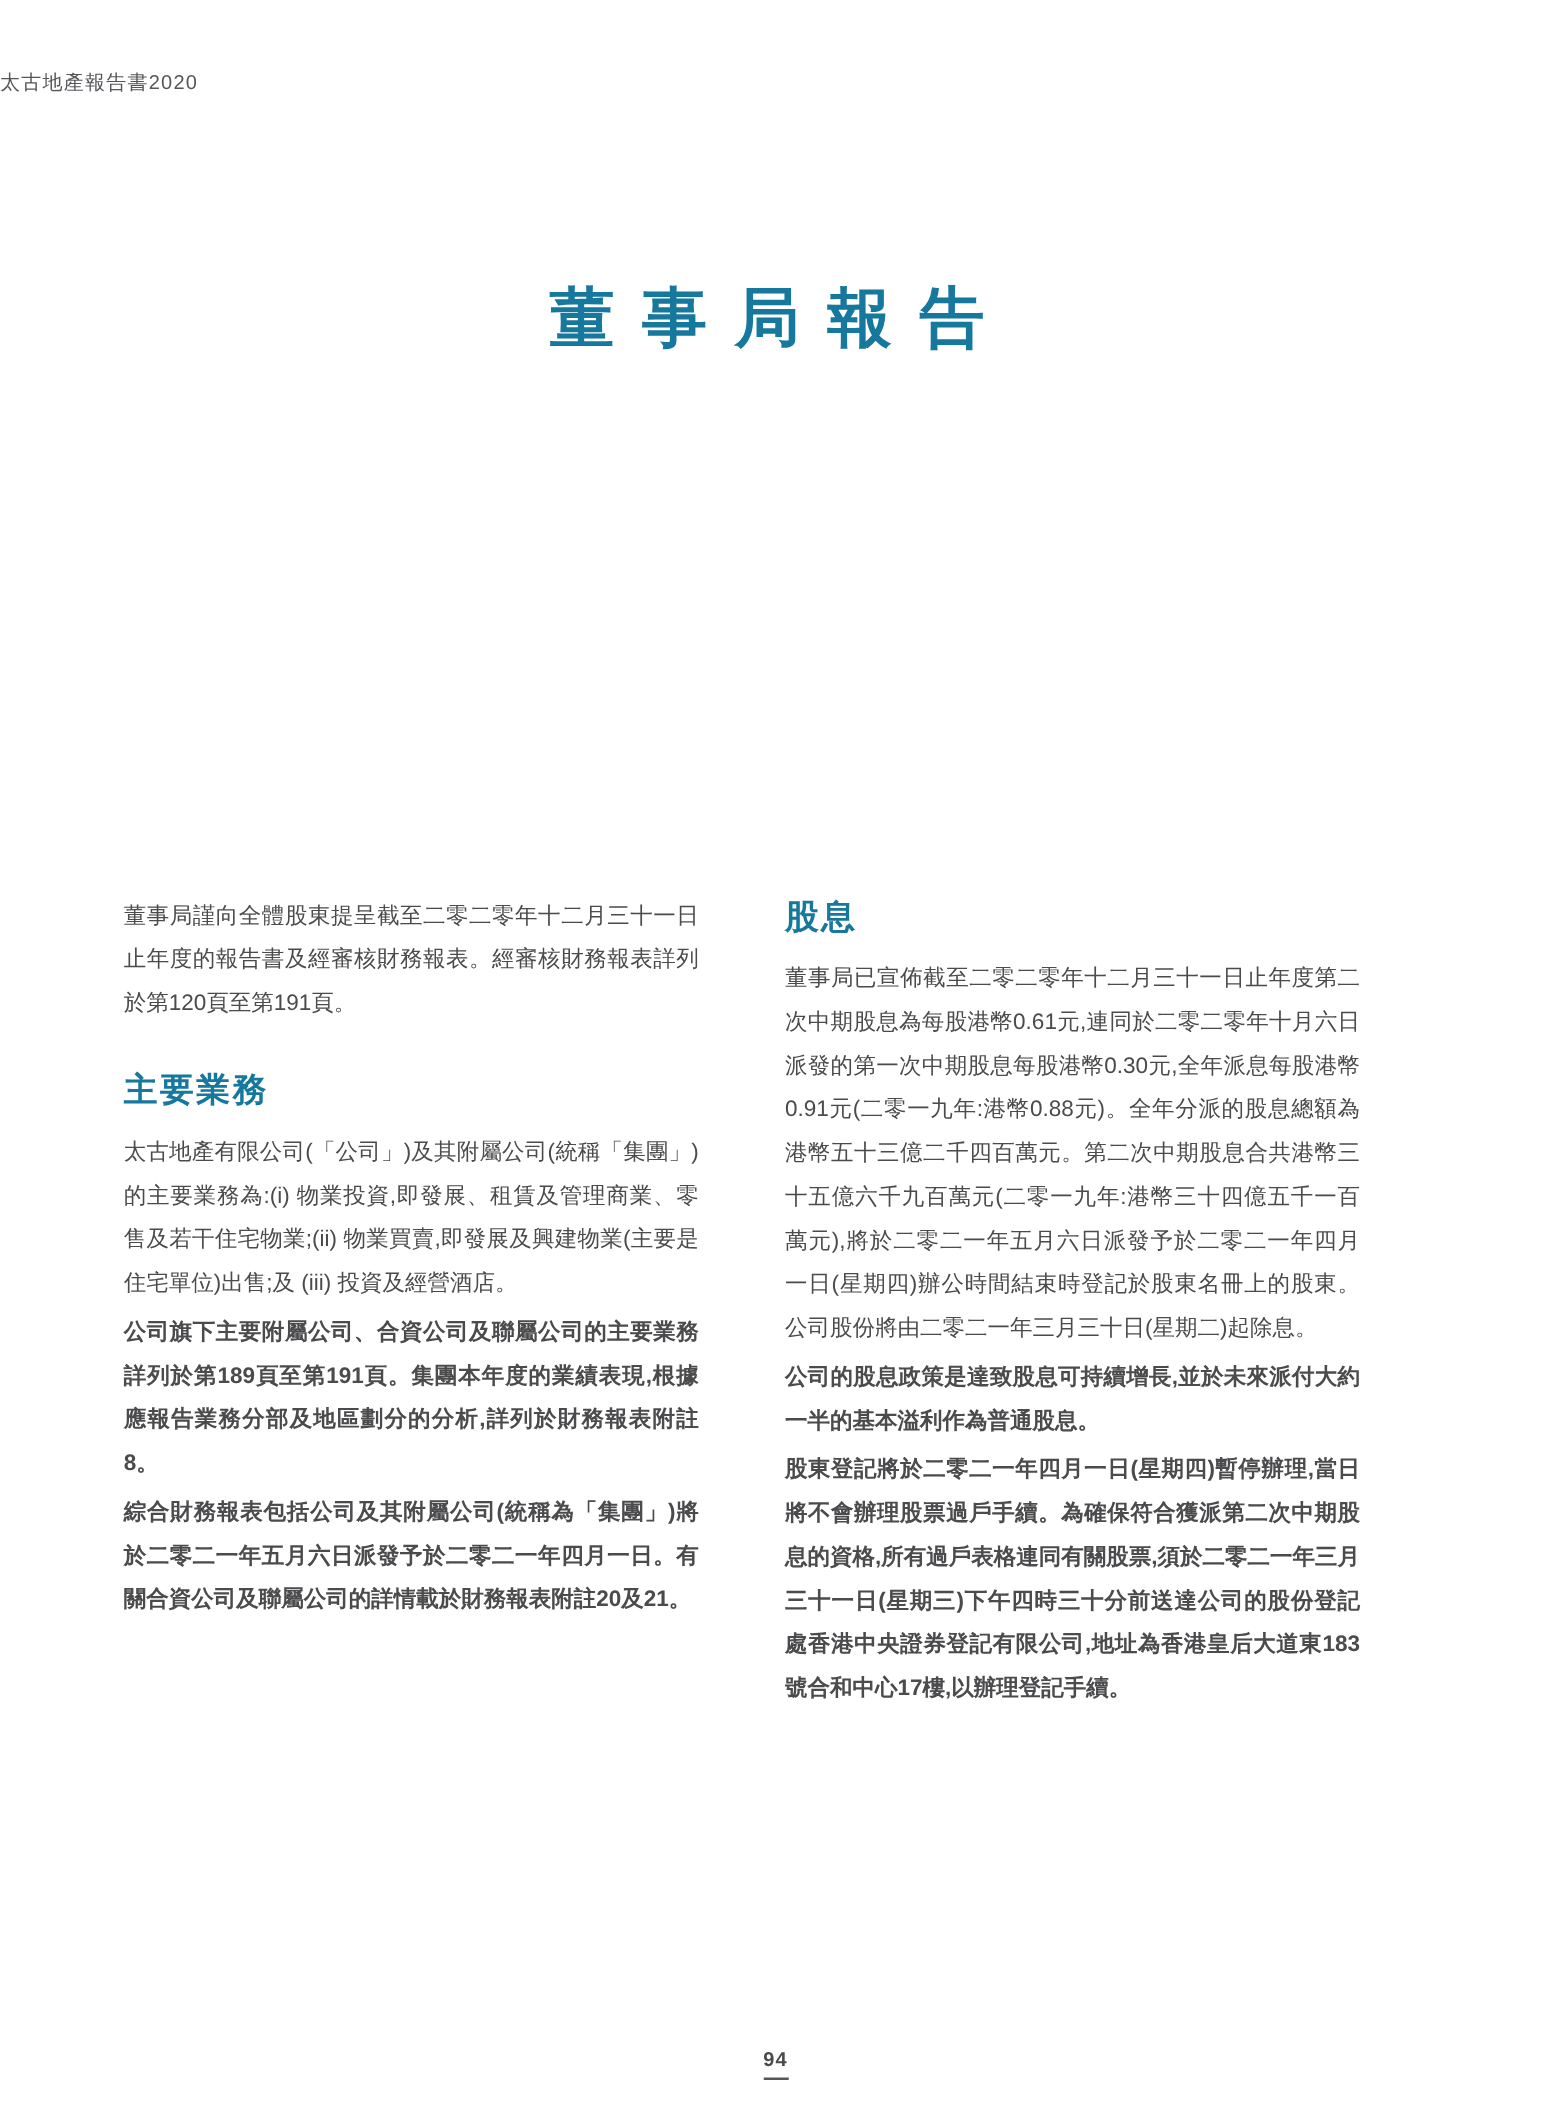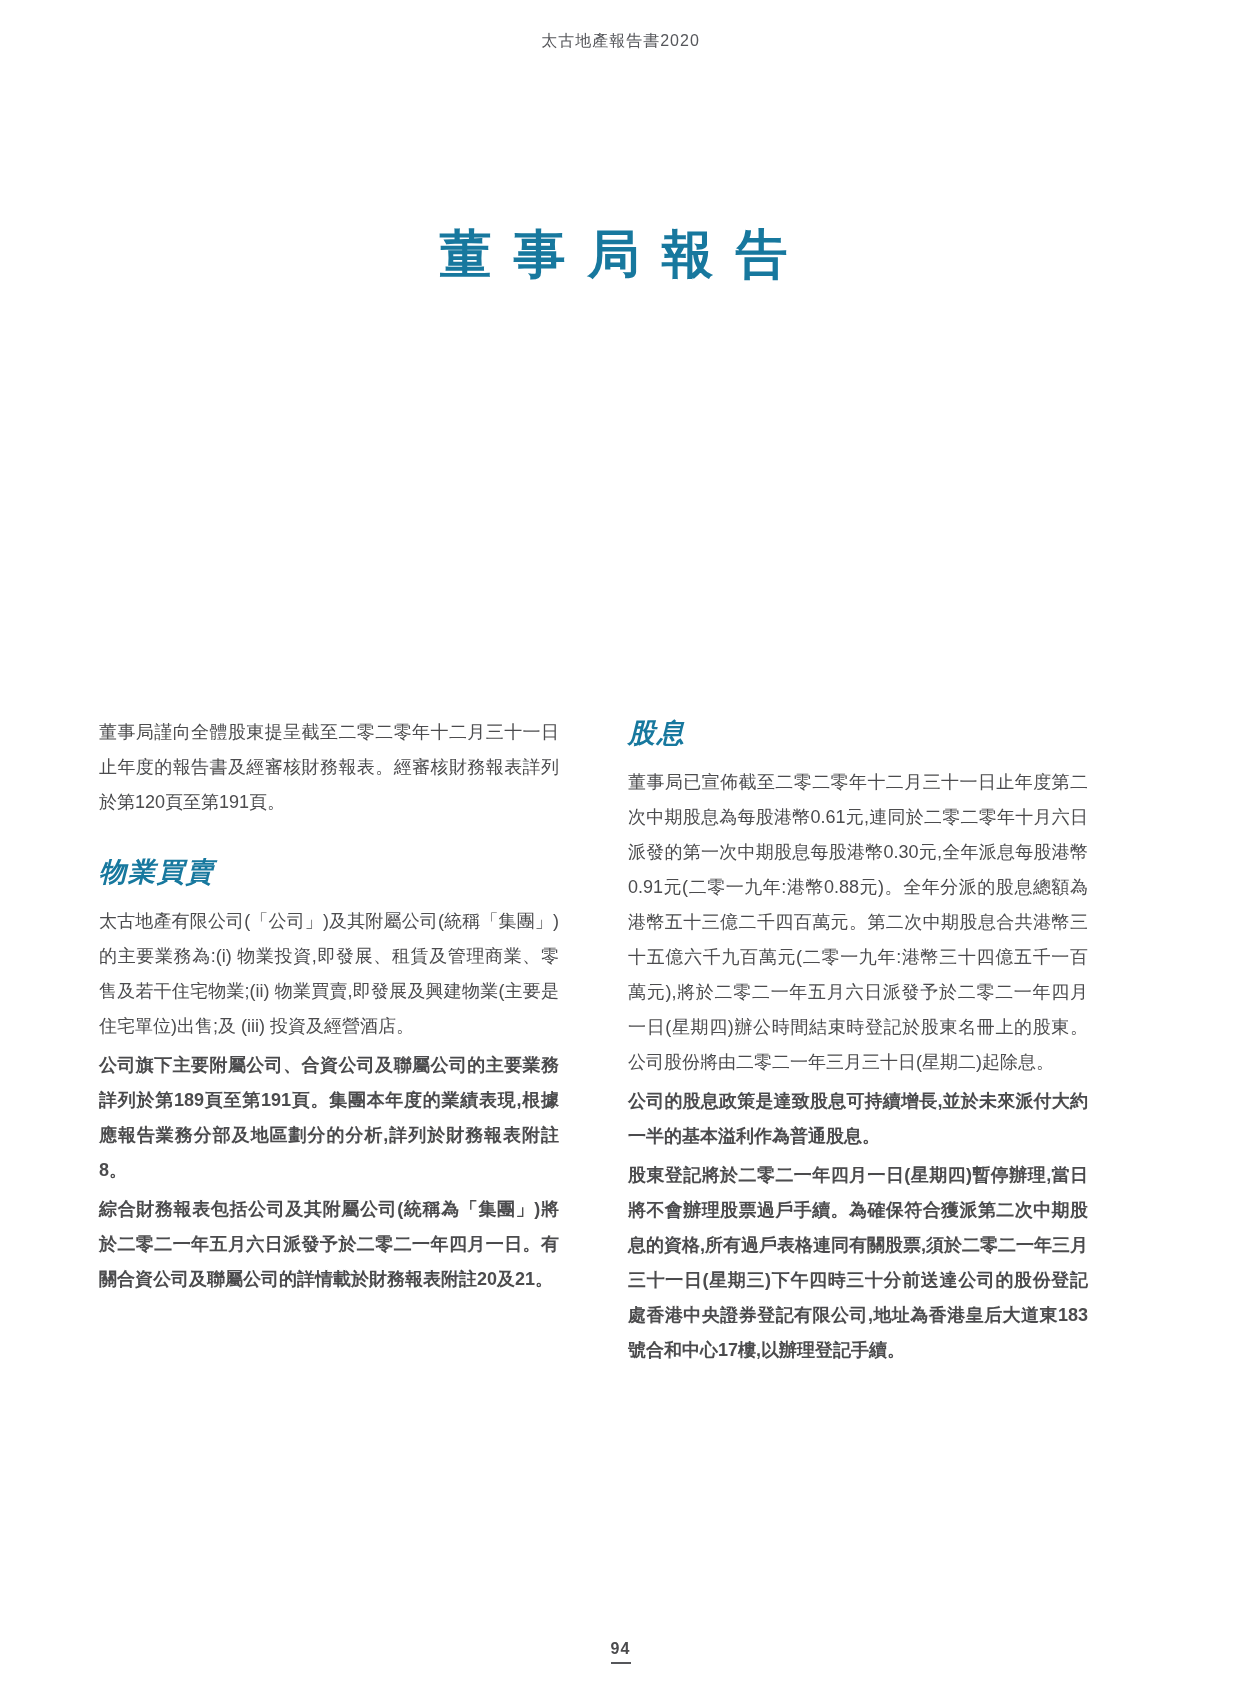--- a/index.html
+++ b/index.html
@@ -6,24 +6,24 @@
   body { font-family: "Liberation Sans", sans-serif; }
   .page {
     position: relative;
     width: 1241px;
     height: 1684px;
     background: #ffffff;
     overflow: hidden;
   }
   .doc-header {
     position: absolute;
-    top: 31px;
+    top: 56px;
     left: 0;
     width: 100%;
-    text-align: center;
+    text-align: left;
     font-size: 16px;
     letter-spacing: 1px;
     color: #55565a;
   }
   .page-title {
     position: absolute;
     top: 216px;
     left: 0;
     width: 100%;
     margin: 4px;
@@ -53,21 +53,20 @@
     text-justify: inter-ideograph;
   }
   .col p + p { margin-top: 4px; font-weight: bold; }
   .col h2 {
     margin: 34px 0 14px 0;
     font-size: 27px;
     line-height: 36px;
     font-weight: 700;
     letter-spacing: 2px;
     color: #17789e;
-    font-style: italic;
   }
   .col > :first-child { margin-top: 12px; }
   .doc-footer {
     position: absolute;
     top: 1596px;
     left: 0;
     width: 100%;
     text-align: center;
     margin-top: 44px;
   }
@@ -94,21 +93,21 @@
     <span>太古地產報告書2020</span>
   </header>
 
   <h1 class="page-title">董事局報告</h1>
 
   <main class="columns">
 
     <section class="col">
       <p>董事局謹向全體股東提呈截至二零二零年十二月三十一日止年度的報告書及經審核財務報表。經審核財務報表詳列於第120頁至第191頁。</p>
 
-      <h2>物業買賣</h2>
+      <h2>主要業務</h2>
       <p>太古地產有限公司(「公司」)及其附屬公司(統稱「集團」)的主要業務為:(i) 物業投資,即發展、租賃及管理商業、零售及若干住宅物業;(ii) 物業買賣,即發展及興建物業(主要是住宅單位)出售;及 (iii) 投資及經營酒店。</p>
       <p>公司旗下主要附屬公司、合資公司及聯屬公司的主要業務詳列於第189頁至第191頁。集團本年度的業績表現,根據應報告業務分部及地區劃分的分析,詳列於財務報表附註8。</p>
 
       <p>綜合財務報表包括公司及其附屬公司(統稱為「集團」)將於二零二一年五月六日派發予於二零二一年四月一日。有關合資公司及聯屬公司的詳情載於財務報表附註20及21。</p>
     </section>
 
     <section class="col">
       <h2>股息</h2>
       <p>董事局已宣佈截至二零二零年十二月三十一日止年度第二次中期股息為每股港幣0.61元,連同於二零二零年十月六日派發的第一次中期股息每股港幣0.30元,全年派息每股港幣0.91元(二零一九年:港幣0.88元)。全年分派的股息總額為港幣五十三億二千四百萬元。第二次中期股息合共港幣三十五億六千九百萬元(二零一九年:港幣三十四億五千一百萬元),將於二零二一年五月六日派發予於二零二一年四月一日(星期四)辦公時間結束時登記於股東名冊上的股東。公司股份將由二零二一年三月三十日(星期二)起除息。</p>
       <p>公司的股息政策是達致股息可持續增長,並於未來派付大約一半的基本溢利作為普通股息。</p>

